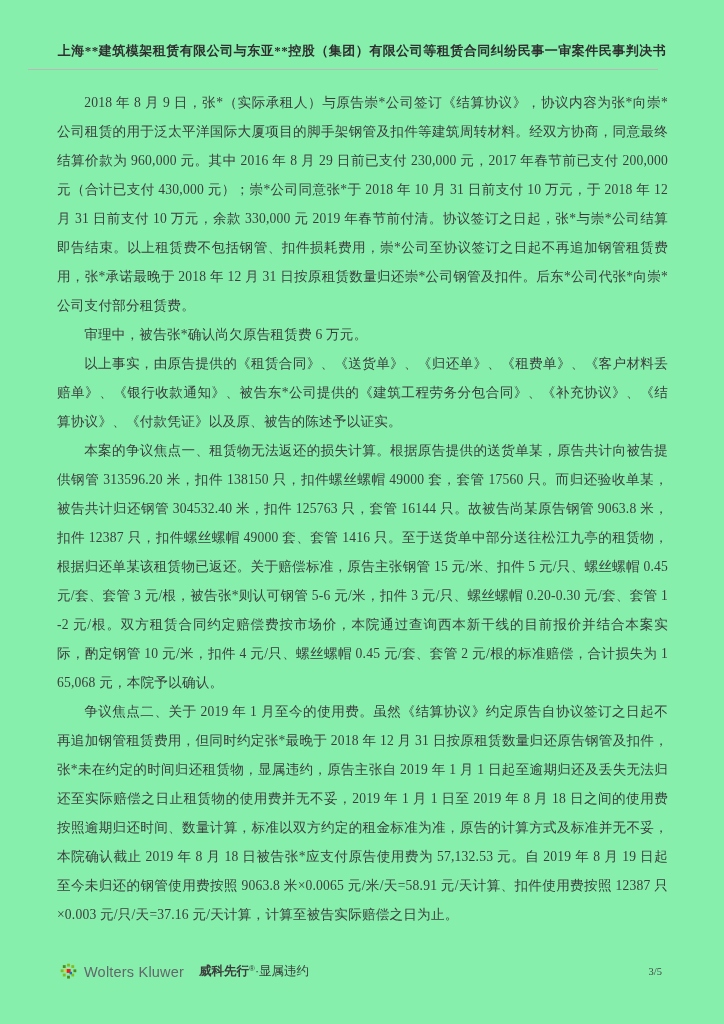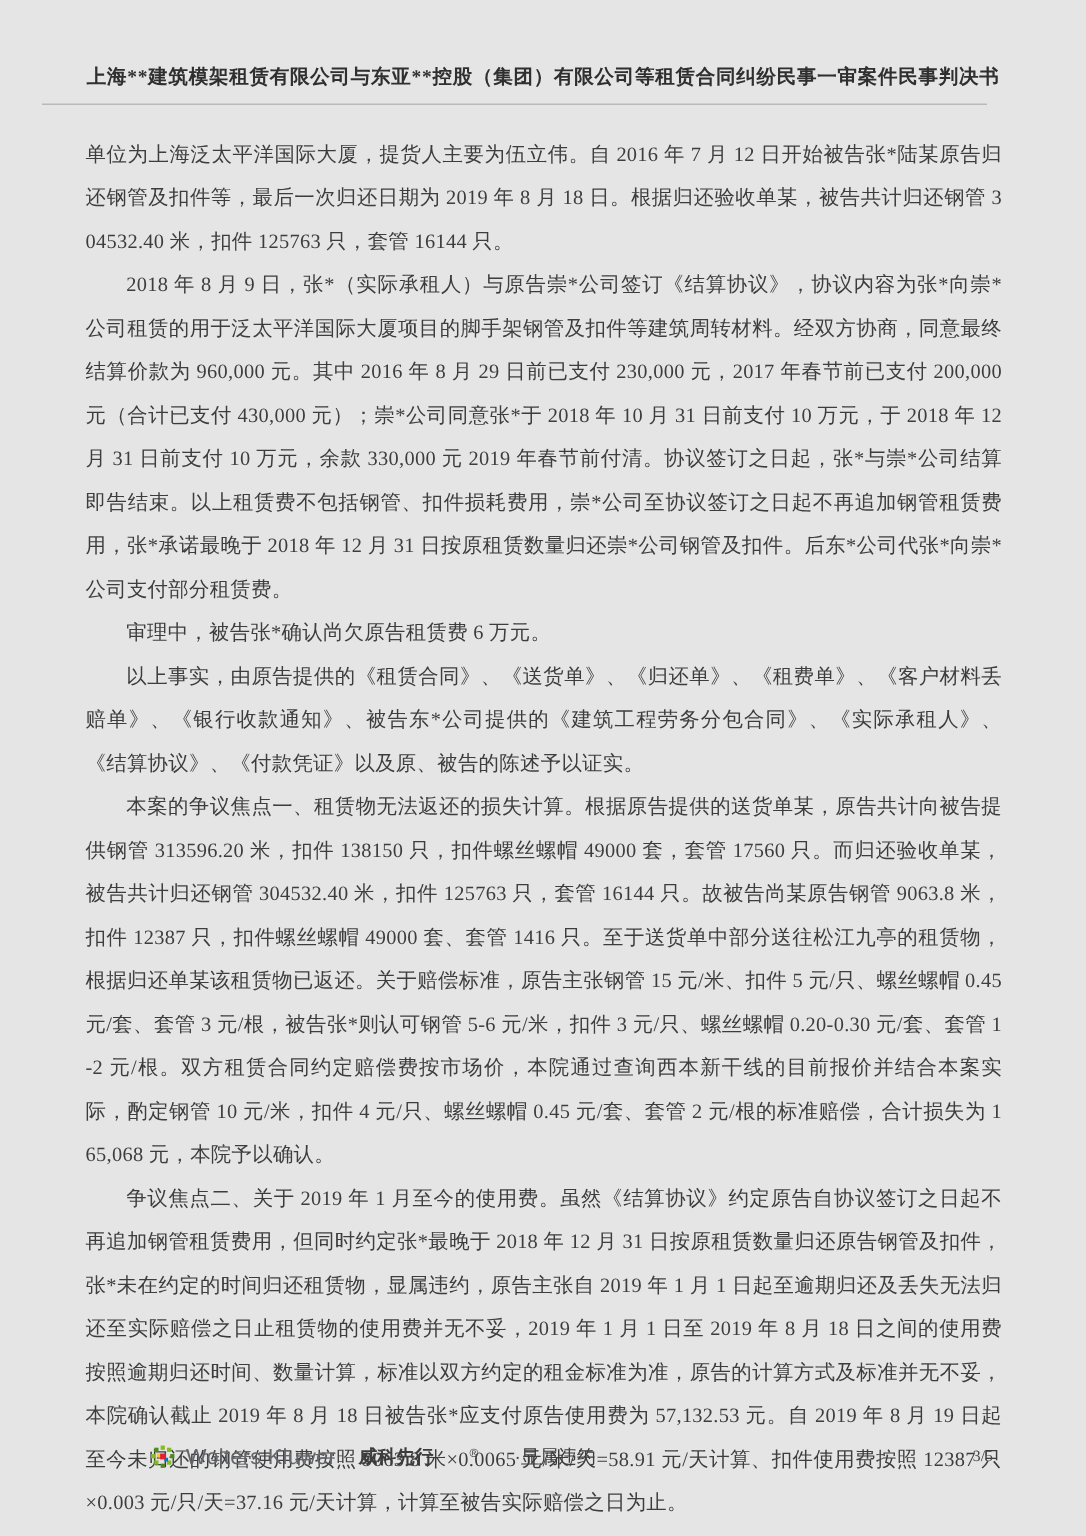--- a/index.html
+++ b/index.html
@@ -8,21 +8,21 @@
     width: 724px;
     height: 1024px;
     position: relative;
     font-family: "Liberation Serif", "DejaVu Serif", serif;
     color: #3d3d3d;
     overflow: hidden;
   }
   .page {
     position: absolute;
     inset: 0;
-    background: #e5e5e5;
+    background: #86efac;
   }
   
   .page-header {
     padding-top: 42px;
   }
   .doc-title {
     text-align: center;
     font-size: 13px;
     font-weight: bold;
     color: #2f2f2f;
@@ -62,41 +62,39 @@
     top: 963px;
     padding: 0 62px 0 60px;
     display: flex;
     align-items: center;
     justify-content: space-between;
   }
   .brand {
     display: flex;
     align-items: center;
     gap: 7px;
-    margin-left: 40px;
   }
   .wk-logo-icon {
     width: 17px;
     height: 17px;
     display: block;
   }
   .wk-wordmark {
     font-family: "Liberation Sans", "DejaVu Sans", sans-serif;
     font-size: 14.5px;
     color: #63666a;
     letter-spacing: 0.2px;
   }
   .wk-cn {
     font-family: "Liberation Sans", "DejaVu Sans", sans-serif;
     font-size: 12.5px;
     color: #3c3c3c;
     margin-left: 8px;
     display: inline-flex;
     align-items: baseline;
-    gap: 24px;
   }
   .wk-cn .product-name { font-weight: bold; }
   .wk-cn sup {
     font-size: 8px;
     line-height: 1;
     vertical-align: super;
     position: relative;
     top: -4px;
   }
   .page-num {
@@ -109,24 +107,23 @@
 <body>
 
 <div class="page">
 
   <header class="page-header">
     <div class="doc-title">上海**建筑模架租赁有限公司与东亚**控股（集团）有限公司等租赁合同纠纷民事一审案件民事判决书</div>
     <div class="header-rule"></div>
   </header>
 
   <main class="judgment-body">
-    <p class="para no-indent">单位为上海泛太平洋国际大厦，提货人主要为伍立伟。自 2016 年 7 月 12 日开始被告张*陆某原告归还钢管及扣件等，最后一次归还日期为 2019 年 8 月 18 日。根据归还验收单某，被告共计归还钢管 304532.40 米，扣件 125763 只，套管 16144 只。</p>
     <p class="para">2018 年 8 月 9 日，张*（实际承租人）与原告崇*公司签订《结算协议》，协议内容为张*向崇*公司租赁的用于泛太平洋国际大厦项目的脚手架钢管及扣件等建筑周转材料。经双方协商，同意最终结算价款为 960,000 元。其中 2016 年 8 月 29 日前已支付 230,000 元，2017 年春节前已支付 200,000 元（合计已支付 430,000 元）；崇*公司同意张*于 2018 年 10 月 31 日前支付 10 万元，于 2018 年 12 月 31 日前支付 10 万元，余款 330,000 元 2019 年春节前付清。协议签订之日起，张*与崇*公司结算即告结束。以上租赁费不包括钢管、扣件损耗费用，崇*公司至协议签订之日起不再追加钢管租赁费用，张*承诺最晚于 2018 年 12 月 31 日按原租赁数量归还崇*公司钢管及扣件。后东*公司代张*向崇*公司支付部分租赁费。</p>
     <p class="para">审理中，被告张*确认尚欠原告租赁费 6 万元。</p>
-    <p class="para">以上事实，由原告提供的《租赁合同》、《送货单》、《归还单》、《租费单》、《客户材料丢赔单》、《银行收款通知》、被告东*公司提供的《建筑工程劳务分包合同》、《实际承租人》、《结算协议》、《付款凭证》以及原、被告的陈述予以证实。</p>
+    <p class="para">以上事实，由原告提供的《租赁合同》、《送货单》、《归还单》、《租费单》、《客户材料丢赔单》、《银行收款通知》、被告东*公司提供的《建筑工程劳务分包合同》、《补充协议》、《结算协议》、《付款凭证》以及原、被告的陈述予以证实。</p>
     <p class="para">本案的争议焦点一、租赁物无法返还的损失计算。根据原告提供的送货单某，原告共计向被告提供钢管 313596.20 米，扣件 138150 只，扣件螺丝螺帽 49000 套，套管 17560 只。而归还验收单某，被告共计归还钢管 304532.40 米，扣件 125763 只，套管 16144 只。故被告尚某原告钢管 9063.8 米，扣件 12387 只，扣件螺丝螺帽 49000 套、套管 1416 只。至于送货单中部分送往松江九亭的租赁物，根据归还单某该租赁物已返还。关于赔偿标准，原告主张钢管 15 元/米、扣件 5 元/只、螺丝螺帽 0.45 元/套、套管 3 元/根，被告张*则认可钢管 5-6 元/米，扣件 3 元/只、螺丝螺帽 0.20-0.30 元/套、套管 1-2 元/根。双方租赁合同约定赔偿费按市场价，本院通过查询西本新干线的目前报价并结合本案实际，酌定钢管 10 元/米，扣件 4 元/只、螺丝螺帽 0.45 元/套、套管 2 元/根的标准赔偿，合计损失为 165,068 元，本院予以确认。</p>
     <p class="para">争议焦点二、关于 2019 年 1 月至今的使用费。虽然《结算协议》约定原告自协议签订之日起不再追加钢管租赁费用，但同时约定张*最晚于 2018 年 12 月 31 日按原租赁数量归还原告钢管及扣件，张*未在约定的时间归还租赁物，显属违约，原告主张自 2019 年 1 月 1 日起至逾期归还及丢失无法归还至实际赔偿之日止租赁物的使用费并无不妥，2019 年 1 月 1 日至 2019 年 8 月 18 日之间的使用费按照逾期归还时间、数量计算，标准以双方约定的租金标准为准，原告的计算方式及标准并无不妥，本院确认截止 2019 年 8 月 18 日被告张*应支付原告使用费为 57,132.53 元。自 2019 年 8 月 19 日起至今未归还的钢管使用费按照 9063.8 米×0.0065 元/米/天=58.91 元/天计算、扣件使用费按照 12387 只×0.003 元/只/天=37.16 元/天计算，计算至被告实际赔偿之日为止。</p>
   </main>
 
   <footer class="page-footer">
     <div class="brand">
       <svg class="wk-logo-icon" viewBox="0 0 24 24" aria-hidden="true">
 
         <g>
           <rect x="10" y="1" width="4" height="4" fill="#85bc20"></rect>

